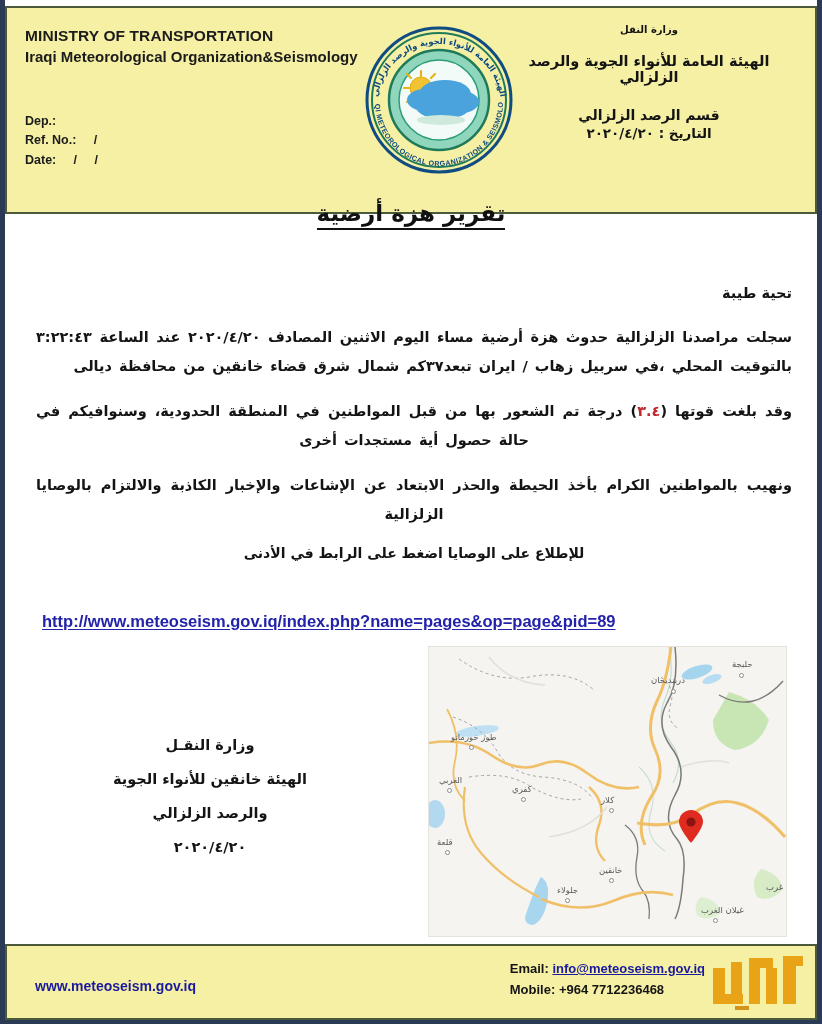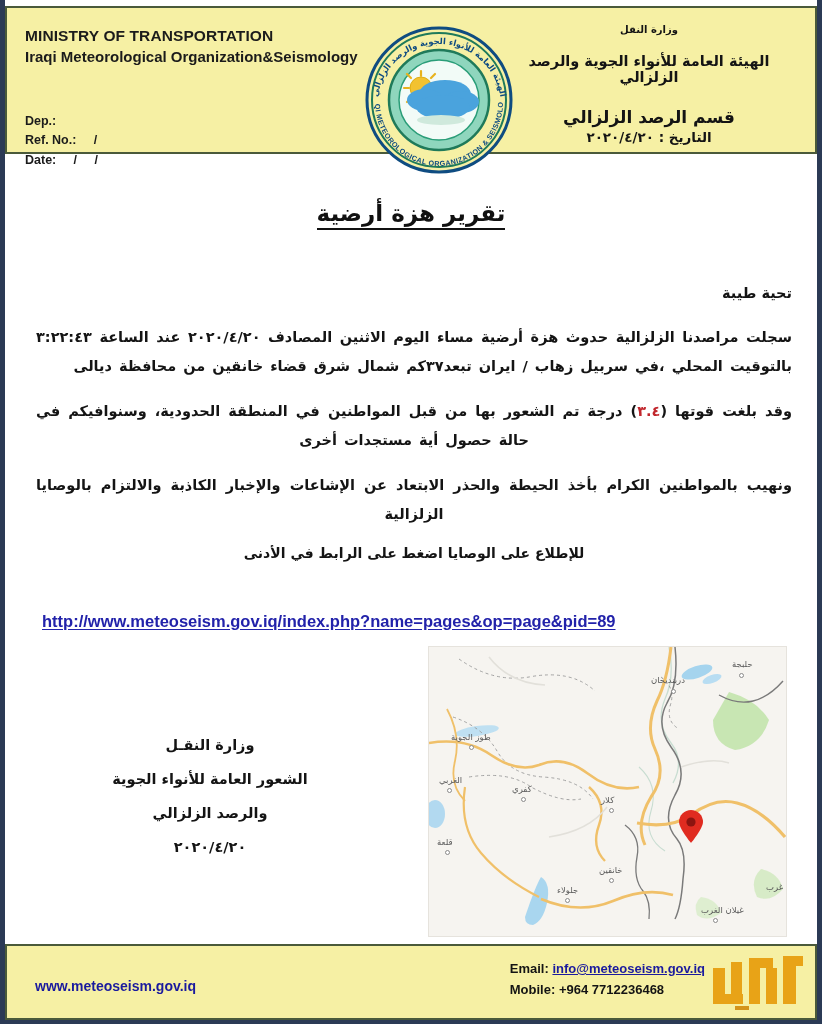--- a/index.html
+++ b/index.html
@@ -36,21 +36,21 @@
     height: 4px;
     background: #2b3a55;
   }
 
   
   .header {
     position: absolute;
     left: 5px;
     right: 5px;
     top: 6px;
-    height: 148px;
+    height: 208px;
     background: #f6f0a4;
     border: 2px solid #4a5a3a;
     box-sizing: border-box;
   }
   .hdr-en {
     position: absolute;
     left: 18px;
     top: 18px;
     line-height: 1.35;
   }
@@ -90,21 +90,21 @@
     font-size: 10px;
     font-weight: 700;
     margin-top: 8px;
   }
   .hdr-ar .a2 {
     font-size: 14.5px;
     font-weight: 700;
     margin-top: 18px;
   }
   .hdr-ar .a3 {
-    font-size: 17px;
+    font-size: 14px;
     font-weight: 700;
     margin-top: 22px;
     text-align: center;
   }
   .hdr-ar .a4 {
     font-size: 13.5px;
     font-weight: 700;
     margin-top: 2px;
     text-align: center;
   }
@@ -364,21 +364,21 @@
 
     <div class="para">ونهيب بالمواطنين الكرام بأخذ الحيطة والحذر الابتعاد عن الإشاعات والإخبار الكاذبة والالتزام بالوصايا الزلزالية</div>
 
     <div class="para-note">للإطلاع على الوصايا اضغط على الرابط في الأدنى</div>
   </div>
 
   <a class="url-link" href="#">http://www.meteoseism.gov.iq/index.php?name=pages&amp;op=page&amp;pid=89</a>
 
   <div class="signature">
     <div>وزارة النقـل</div>
-    <div>الشعور العامة للأنواء الجوية</div>
+    <div>الهيئة خانقين للأنواء الجوية</div>
     <div>والرصد الزلزالي</div>
     <div>٢٠٢٠/٤/٢٠</div>
   </div>
 
   <div class="map">
     <svg width="357" height="289" viewBox="0 0 357 289" aria-hidden="true">
       <rect x="0" y="0" width="357" height="289" fill="#f6f4f0"></rect>
 
       <path d="M300 45 q28 8 40 28 q-8 26 -34 30 q-22 -6 -22 -30 z" fill="#bfe3a8" opacity="0.85"></path>
       <path d="M332 222 q18 4 22 20 q-12 14 -26 8 q-8 -16 4 -28 z" fill="#cfe8bd" opacity="0.8"></path>
@@ -410,21 +410,21 @@
       <path d="M36 140 q-6 40 16 66 q22 26 58 44" fill="none" stroke="#f0c069" stroke-width="2.2"></path>
       <path d="M18 62 q14 26 8 52 q-6 24 10 40" fill="none" stroke="#f0c069" stroke-width="1.8"></path>
 
       <path d="M60 10 q20 26 56 28" fill="none" stroke="#e2e0da" stroke-width="1.6"></path>
       <path d="M120 190 q40 -6 58 -30" fill="none" stroke="#e2e0da" stroke-width="1.5"></path>
       <path d="M252 120 q30 -10 48 -4" fill="none" stroke="#e2e0da" stroke-width="1.4"></path>
     </svg>
 
     <div class="map-label" style="left:303px; top:12px;">حلبجة</div>
     <div class="map-label" style="left:222px; top:28px;">دربندیخان</div>
-    <div class="map-label" style="left:22px; top:85px;">طوز الجوية</div>
+    <div class="map-label" style="left:22px; top:85px;">طوز خورماتو</div>
     <div class="map-label" style="left:10px; top:128px;">الغربي</div>
     <div class="map-label" style="left:83px; top:137px;">كفري</div>
     <div class="map-label" style="left:172px; top:148px;">كلار</div>
     <div class="map-label" style="left:8px; top:190px;">قلعة</div>
     <div class="map-label" style="left:170px; top:218px;">خانقين</div>
     <div class="map-label" style="left:128px; top:238px;">جلولاء</div>
     <div class="map-label" style="left:337px; top:235px;">غرب</div>
     <div class="map-label" style="left:272px; top:258px;">غيلان الغرب</div>
 
     <div class="map-dot" style="left:310px; top:26px;"></div>

